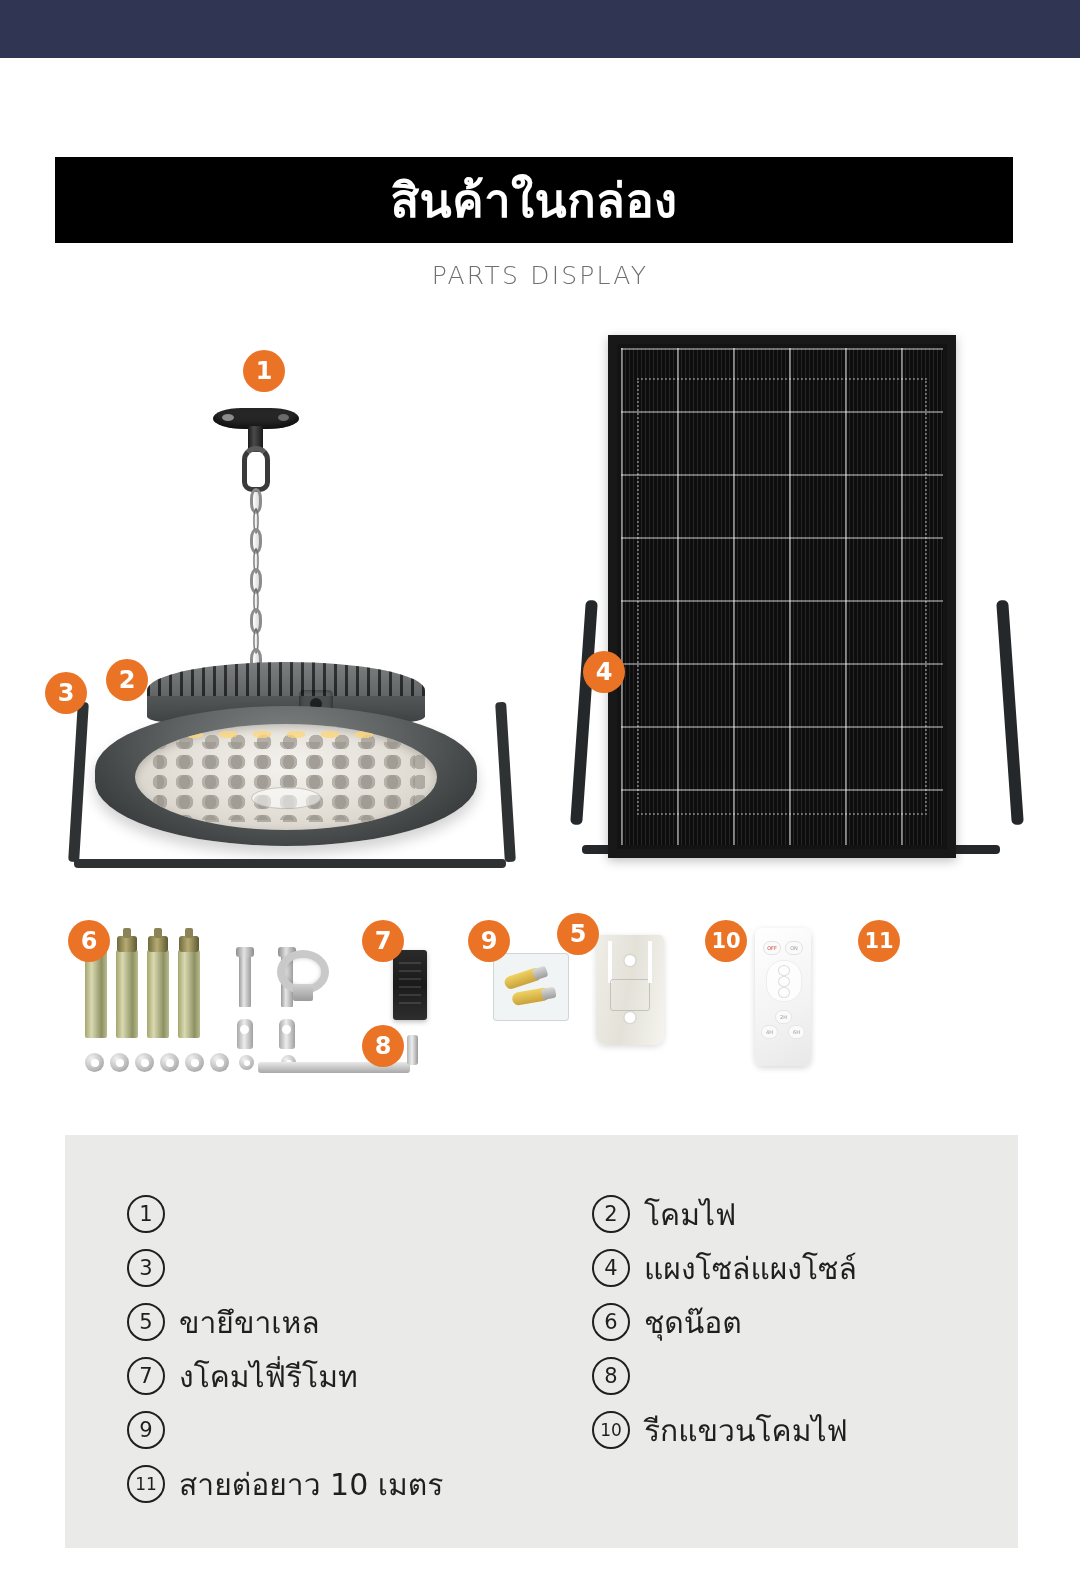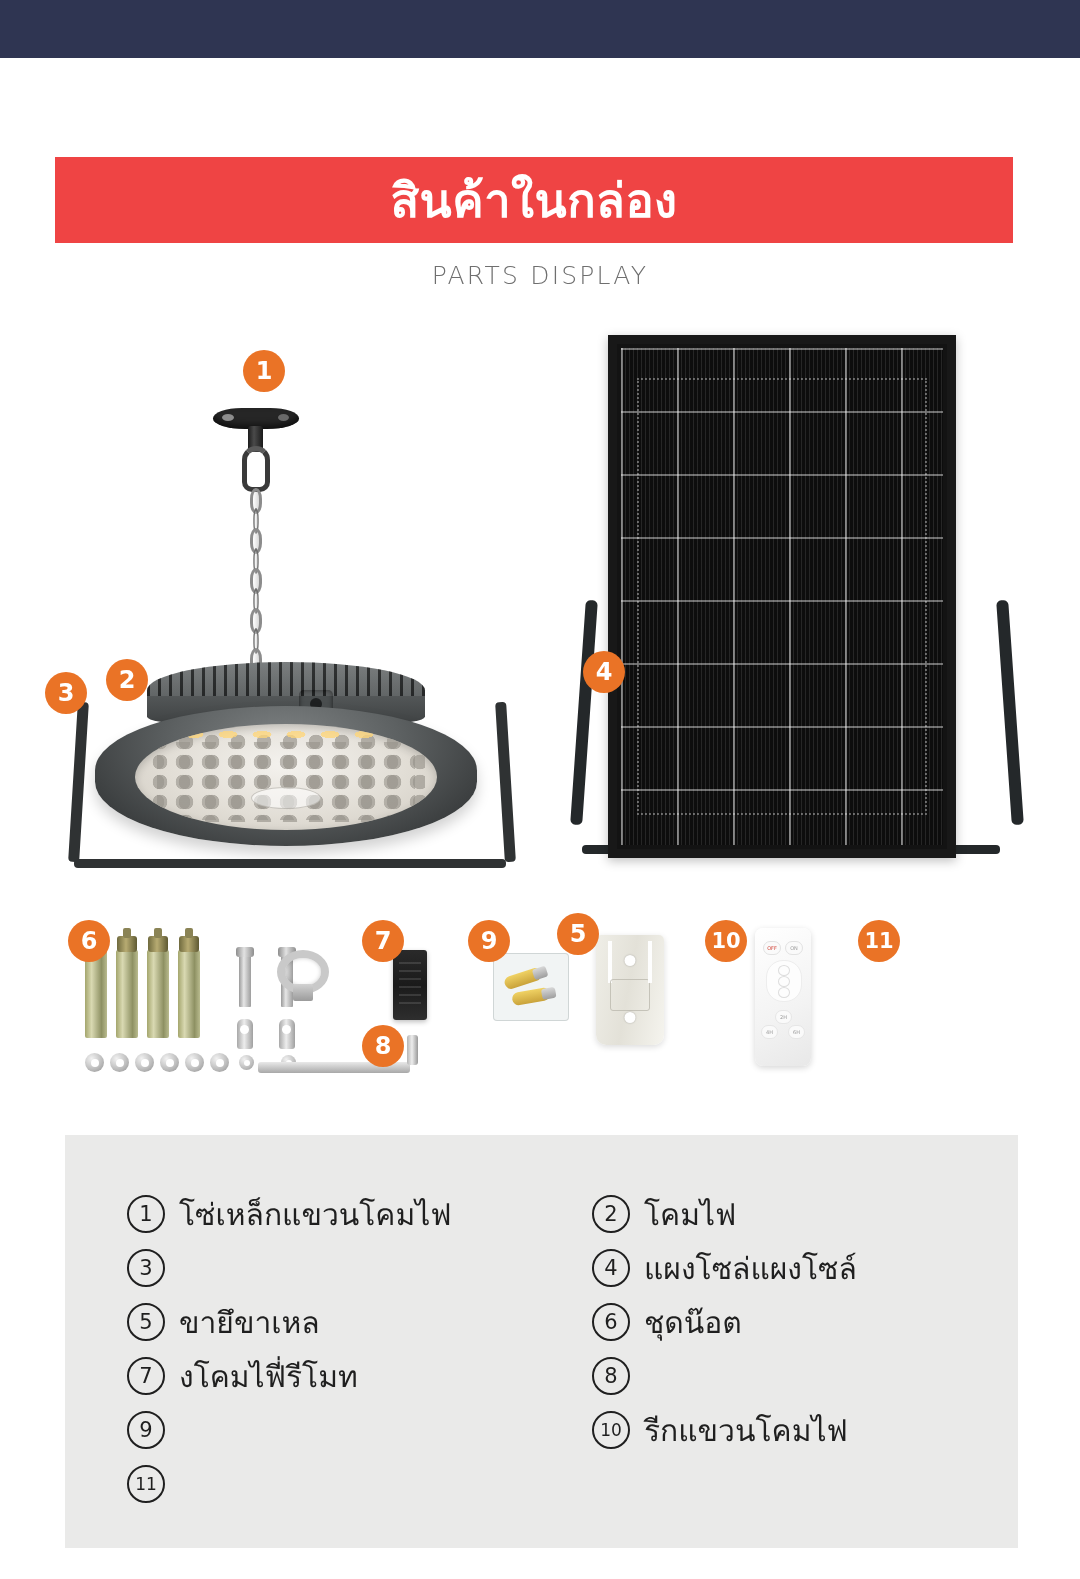--- a/index.html
+++ b/index.html
@@ -24,21 +24,21 @@
     width: 1080px;
     height: 58px;
     background: #2f3552;
   }
 
   
   .title-banner {
     position: absolute;
     left: 55px; top: 157px;
     width: 958px; height: 86px;
-    background: #ef4444;
+    background: #000000;
     display: flex;
     align-items: center;
     justify-content: center;
   }
   .title-banner .title-text {
     color: #ffffff;
     font-size: 47px;
     font-weight: bold;
     letter-spacing: 0.5px;
     line-height: 1;
@@ -622,21 +622,20 @@
 <div class="badge" style="left:362px; top:1025px;">8</div>
 <div class="badge" style="left:468px; top:920px;">9</div>
 <div class="badge small" style="left:705px; top:920px;">10</div>
 <div class="badge small" style="left:858px; top:920px;">11</div>
 
 <div class="legend">
   <div class="legend-grid">
 
     <div class="legend-item">
       <span class="num">1</span>
-      <span class="lbl">โซ่เหล็กแขวนโคมไฟ</span>
     </div>
     <div class="legend-item">
       <span class="num">2</span>
       <span class="lbl">โคมไฟ</span>
     </div>
 
     <div class="legend-item">
       <span class="num">3</span>
     </div>
     <div class="legend-item">
@@ -664,17 +663,18 @@
     <div class="legend-item">
       <span class="num">9</span>
     </div>
     <div class="legend-item">
       <span class="num wide">10</span>
       <span class="lbl">รีกแขวนโคมไฟ</span>
     </div>
 
     <div class="legend-item">
       <span class="num wide">11</span>
+      <span class="lbl">สายต่อยาว 10 เมตร</span>
     </div>
     <div class="legend-item"></div>
 
   </div>
 </div>
 
 </body></html>

